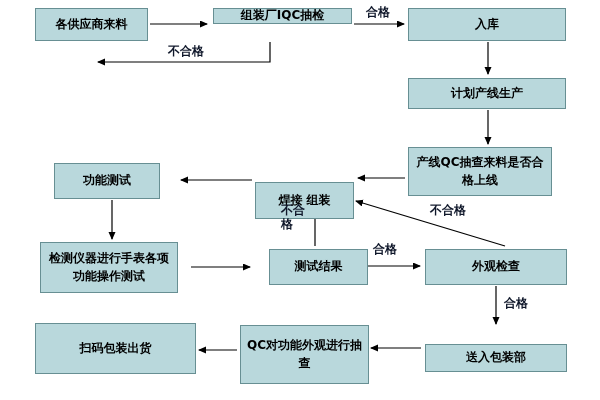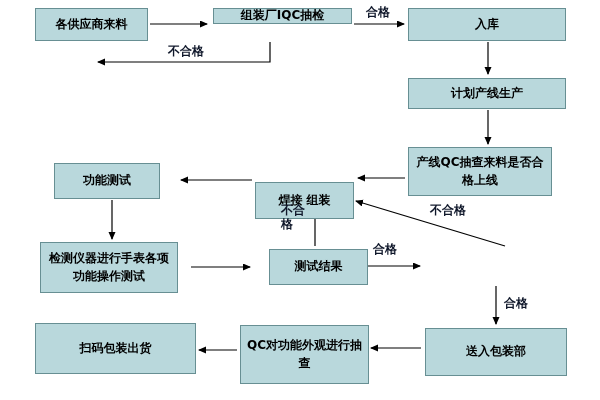--- a/index.html
+++ b/index.html
@@ -85,21 +85,22 @@
 
   <div class="node" style="left:35px;  top:8px;   width:113px; height:33px;">各供应商来料</div>
   <div class="node" style="left:213px; top:8px;   width:139px; height:16px;">组装厂IQC抽检</div>
   <div class="node" style="left:408px; top:8px;   width:158px; height:33px;">入库</div>
   <div class="node" style="left:408px; top:78px;  width:158px; height:31px;">计划产线生产</div>
   <div class="node" style="left:408px; top:147px; width:144px; height:49px;">产线QC抽查来料是否合格上线</div>
   <div class="node" style="left:54px;  top:163px; width:106px; height:36px;">功能测试</div>
   <div class="node" style="left:255px; top:162px; width:99px;  height:37px;margin-top:20px;">焊接 组装</div>
   <div class="node" style="left:40px;  top:242px; width:138px; height:51px;">检测仪器进行手表各项功能操作测试</div>
   <div class="node" style="left:255px; top:249px; width:99px;  height:36px;margin-left:14px;">测试结果</div>
-  <div class="node" style="left:425px; top:328px; width:142px; height:48px;">送入包装部</div>
+  <div class="node" style="left:425px; top:249px; width:142px; height:36px;">外观检查</div>
+  <div class="node" style="left:425px; top:344px; width:142px; height:28px;">送入包装部</div>
   <div class="node" style="left:240px; top:325px; width:129px; height:59px;">QC对功能外观进行抽查</div>
   <div class="node" style="left:35px;  top:323px; width:161px; height:51px;">扫码包装出货</div>
 
   <div class="edge-label" style="left:366px; top:5px;">合格</div>
   <div class="edge-label" style="left:168px; top:44px;">不合格</div>
   <div class="edge-label wrap" style="left:281px; top:203px; width:30px;">不合格</div>
   <div class="edge-label" style="left:430px; top:203px;">不合格</div>
   <div class="edge-label" style="left:373px; top:242px;">合格</div>
   <div class="edge-label" style="left:504px; top:296px;">合格</div>
 

